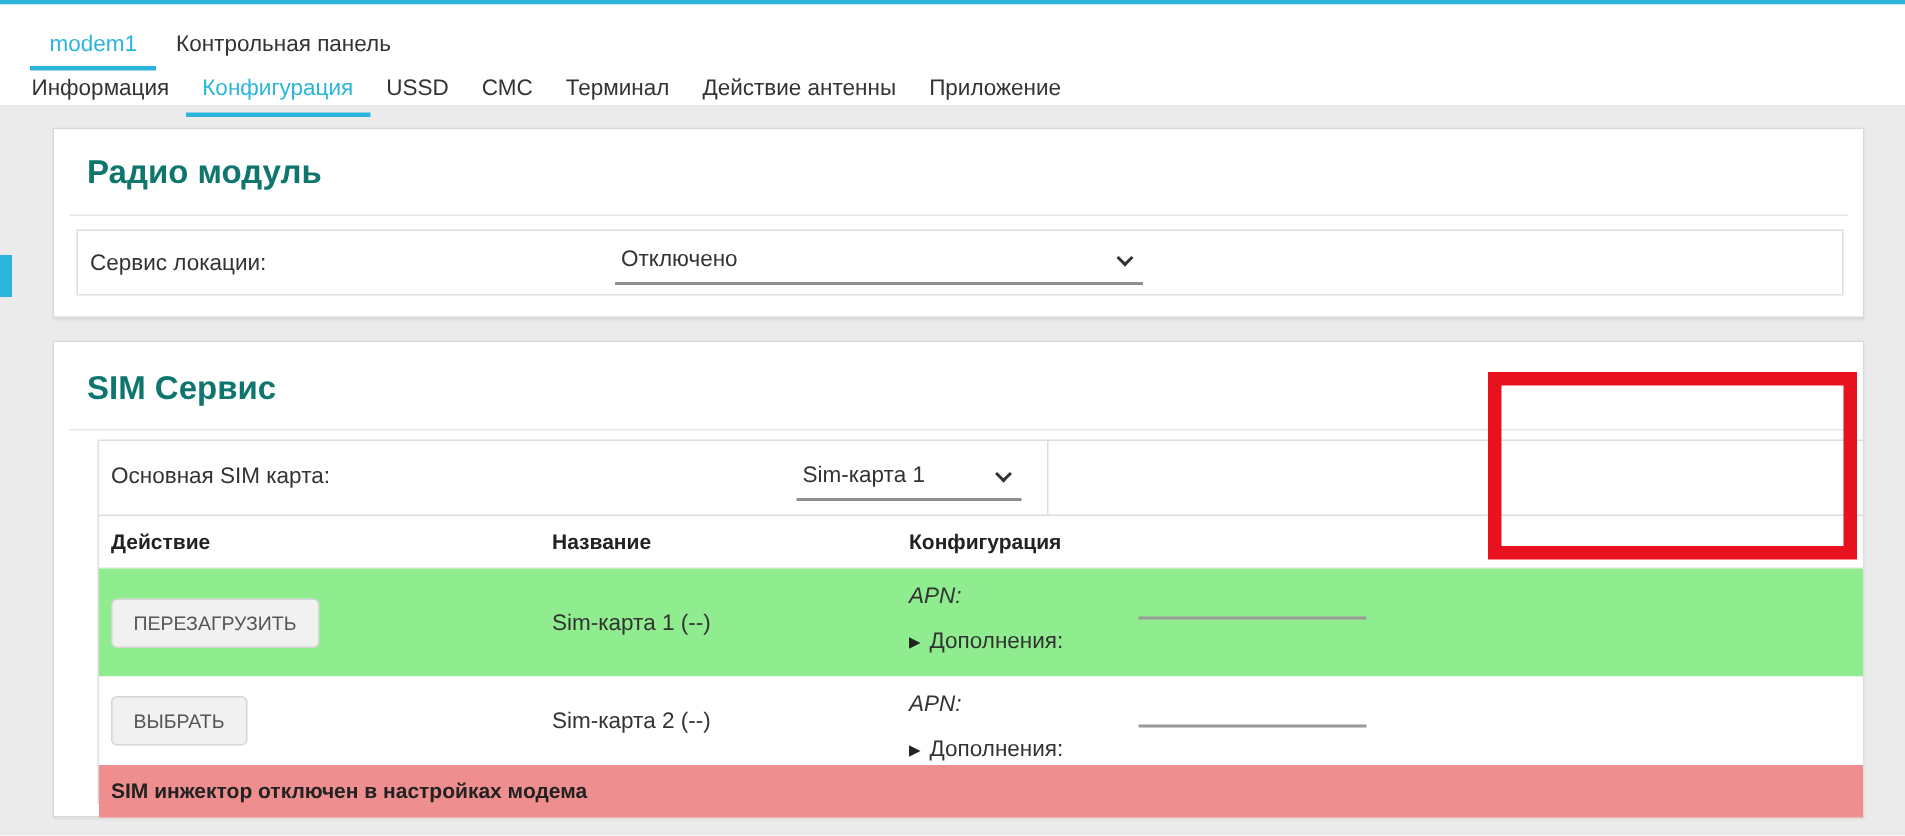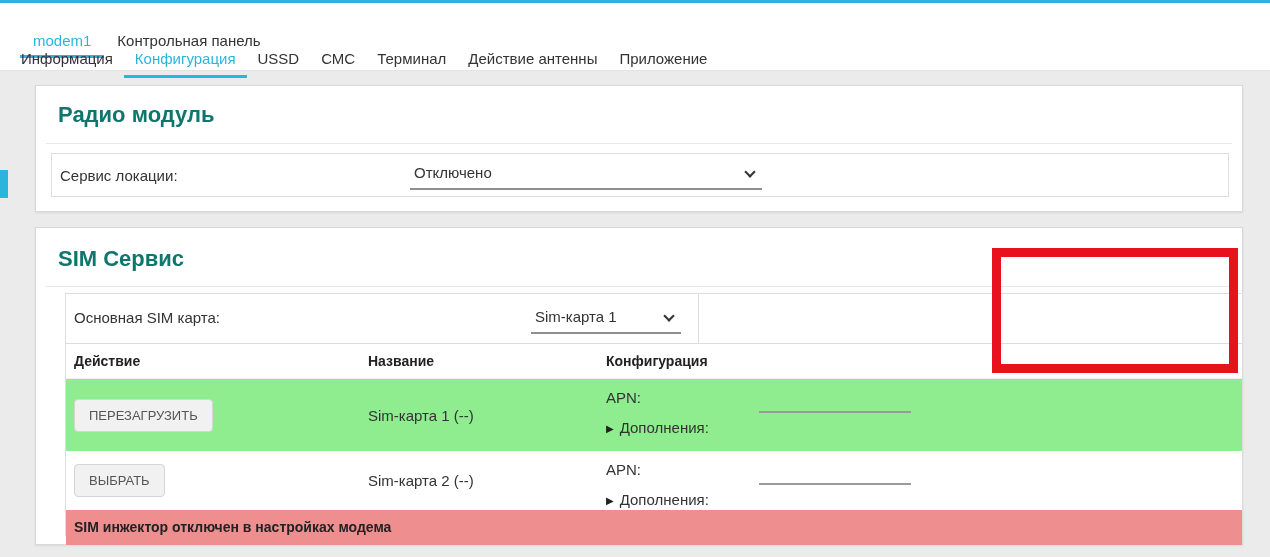--- a/index.html
+++ b/index.html
@@ -6,21 +6,21 @@
   html,body { width:1270px; height:557px; }
   body {
     position:relative;
     background:#ebebeb;
     font-family:"Liberation Sans", sans-serif;
     color:#333;
     overflow:hidden;
   }
   .top-strip { position:absolute; top:0; left:0; width:1270px; height:3px; background:#2cb5dc; }
   .header { position:absolute; top:3px; left:0; width:1270px; height:68px; background:#fff; border-bottom:1px solid #e3e3e3; }
-  .crumb-row { position:absolute; top:22px; left:20px; display:flex; }
+  .crumb-row { position:absolute; top:11px; left:20px; display:flex; }
   .crumb-tab { font-size:15px; color:#333; padding:7px 13px 6px; border-bottom:3px solid transparent; cursor:pointer; }
   .crumb-tab.active { color:#2cb5dc; border-bottom-color:#2cb5dc; }
   .nav-row { position:absolute; top:41px; left:10px; display:flex;justify-content:center; }
   .nav-tab { font-size:15px; color:#333; padding:6px 11px 8px; border-bottom:3px solid transparent; cursor:pointer; white-space:nowrap; }
   .nav-tab.active { color:#2cb5dc; border-bottom-color:#2cb5dc; }
 
   .side-handle { position:absolute; left:0; top:170px; width:8px; height:28px; background:#2cb5dc; }
 
   .card { position:absolute; left:35px; width:1208px; background:#fff; border:1px solid #d8d8d8; box-shadow:0 1px 2px rgba(0,0,0,.08); }
   .card-title { position:absolute; left:22px; font-size:22px; color:#0f766e; font-weight:700; white-space:nowrap; }
@@ -51,21 +51,21 @@
 
   .thead { display:flex; height:35px; align-items:center; font-size:14px; font-weight:bold; color:#222; border-bottom:1px solid #f0f0f0; }
   .col-action { width:302px; padding-left:8px; }
   .col-name { width:238px; }
   .col-config { flex:1; position:relative; height:100%; }
 
   .trow { display:flex; align-items:center; font-size:15px; }
   .trow-1 { height:72px; background:#8fec8f; }
   .trow-2 { height:59px; background:#fff; }
   .btn { font-size:13px; color:#555; background:#f1f1f1; border:1px solid #d5d5d5; border-radius:4px; padding:8px 14px; cursor:pointer; font-family:"Liberation Sans",sans-serif; white-space:nowrap; }
-  .apn-label { position:absolute; left:0; top:10px; font-size:15px; }
+  .apn-label { position:absolute; left:0; top:10px; font-size:15px;font-style:italic; }
   .apn-input { position:absolute; left:153px; top:14px; width:152px; height:20px; border:none; border-bottom:2px solid #9a9a9a; background:transparent; outline:none; font-size:14px; font-family:"Liberation Sans",sans-serif; }
   .extras { position:absolute; left:0; top:40px; font-size:15px; cursor:pointer; white-space:nowrap; }
   .tri { display:inline-block; font-size:10px; color:#222; margin-right:6px; vertical-align:1px; }
 
   .alert-bar { height:35px; background:#ef8e8e; line-height:35px; padding-left:8px; font-size:14px; font-weight:bold; color:#222; }
 
   .hl-rect { position:absolute; left:992px; top:248px; width:246px; height:125px; border:9px solid #e8121f; pointer-events:none; }
 </style>
 </head>
 <body>

